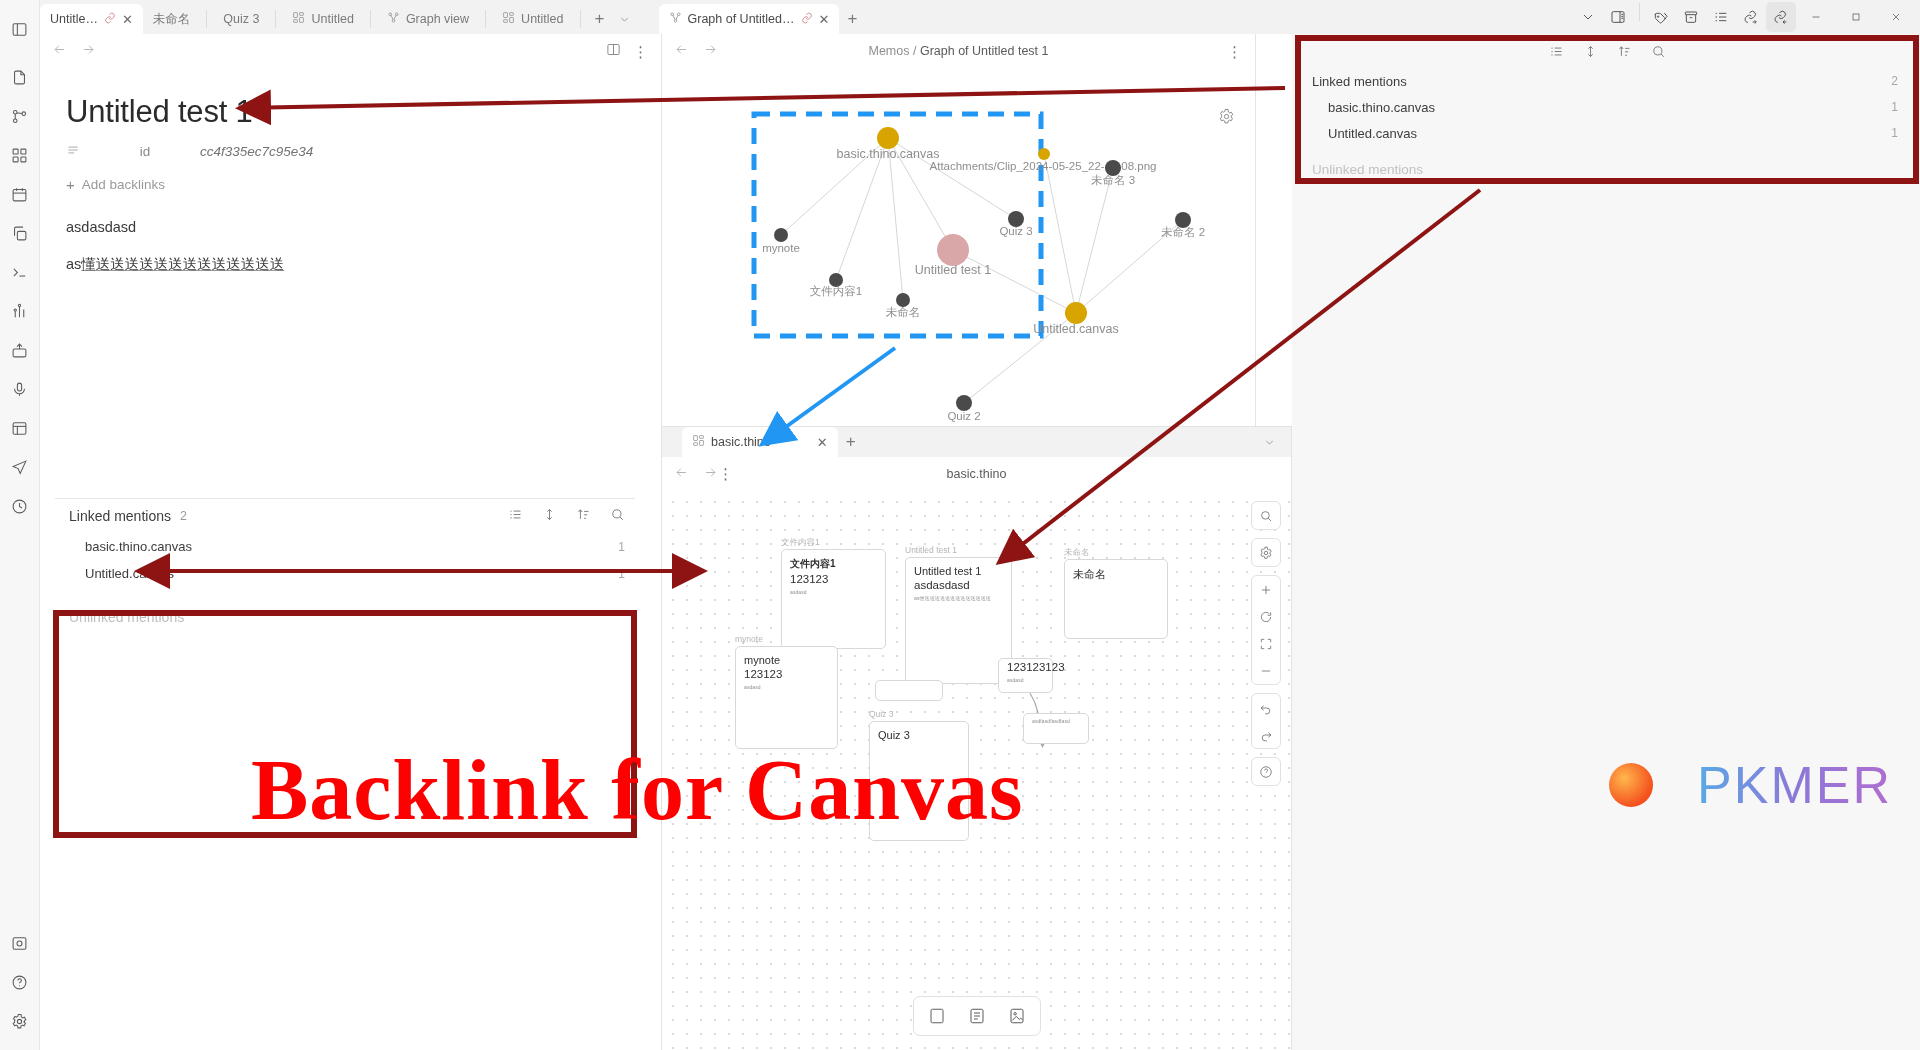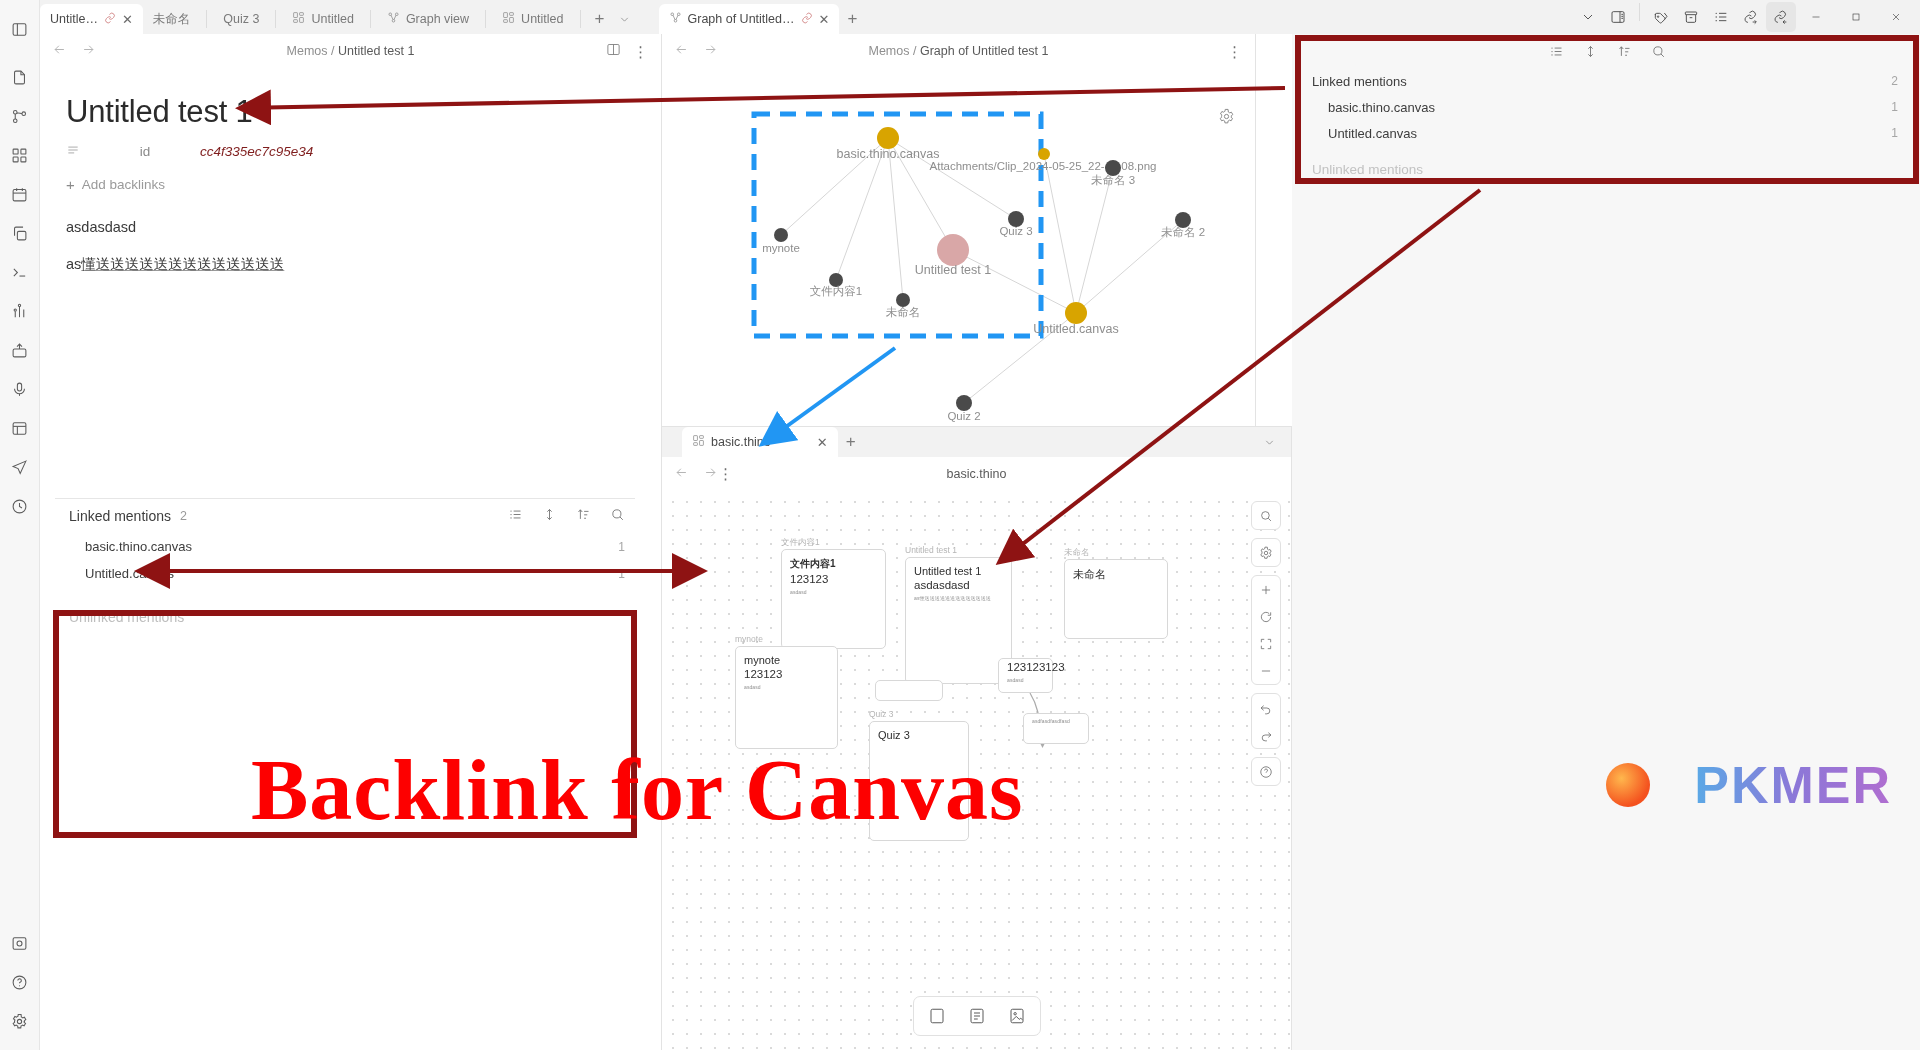--- a/index.html
+++ b/index.html
@@ -61,21 +61,21 @@
   .pane-header .right-ic { margin-left:auto; display:flex; gap:12px; align-items:center; }
   .pane-header .right-ic svg { width:15px; height:15px; stroke:#7d7d7d; fill:none; stroke-width:1.4; }
   .dots { font-size: 15px; color:#6d6d6d; letter-spacing:1px; line-height:1; }
 
   .doc { padding: 26px 26px 0 26px; }
   .doc-title { font-size: 31px; color: #2b2b2b; font-weight: 400; letter-spacing:-0.2px; }
   .props-label { margin-top: 28px; font-size: 14.5px; color: #6b6b6b; }
   .prop-row { display:flex; align-items:center; margin-top: 13px; font-size: 13.5px; }
   .prop-row .picon svg { width:14px; height:14px; stroke:#9a9a9a; fill:none; stroke-width:1.4; }
   .prop-key { color:#8a8a8a; margin-left: 10px; width: 110px; text-align: center; }
-  .prop-val { color:#7f1d1d; font-style: italic; text-align: center; }
+  .prop-val { color:#737373; font-style: italic; text-align: center; }
   .prop-val.plain { font-style: normal; }
   .addprop { margin-top: 16px; font-size: 13.5px; color:#9a9a9a; display:flex; align-items:center; gap:7px; }
   .addprop .plus { font-size: 15px; color:#8a8a8a; }
   .body-line { margin-top: 26px; font-size: 14.5px; color:#3a3a3a; }
   .body-link { margin-top: 20px; font-size: 14.5px; color:#3a3a3a; }
   .body-link .lk { text-decoration: underline; text-decoration-color:#9a9a9a; }
 
   
   .backlink-panel {
     position:absolute; left: 15px; top: 464px; width: 580px; height: 188px;
@@ -151,21 +151,21 @@
   .bigtext {
     position:absolute; left: 243px; top: 740px; width: 1200px;
     font-family: Liberation Serif, serif;
     font-size: 86px; font-weight: 700; color: #fd0000; letter-spacing: 1px;
     white-space: nowrap;
     margin-left: 8px;
   }
   .pkmer { position:absolute; right: 28px; top: 755px; display:flex; align-items:center; gap:6px; }
   .pkmer .logo { width: 44px; height: 44px; border-radius: 50%;
      background: radial-gradient(circle at 35% 35%, #ffb74d, #f4511e 70%); }
-  .pkmer .txt { font-size: 52px; font-weight: 700; letter-spacing: 2px;
+  .pkmer .txt { font-size: 52px; font-weight: 400; letter-spacing: 2px;
      background: linear-gradient(90deg,#5aa9e6,#8b78d8,#b06ed0); -webkit-background-clip: text;
      background-clip: text; color: transparent; margin-left: 38px; }
 </style>
 </head>
 <body>
 <div id="root">
 
 <div class="ribbon">
   <div class="ic" style="margin-top:14px;">
     <svg viewBox="0 0 24 24">
@@ -442,25 +442,20 @@
   <div class="pane-header">
     <div class="navbtns">
       <span><svg viewBox="0 0 24 24">
               <line x1="19" y1="12" x2="5" y2="12"></line>
               <polyline points="11,6 5,12 11,18"></polyline>
             </svg></span>
       <span><svg viewBox="0 0 24 24">
               <line x1="5" y1="12" x2="19" y2="12"></line>
               <polyline points="13,6 19,12 13,18"></polyline>
             </svg></span>
-    </div>
-    <div class="crumb">
-      <span>Memos</span>
-      <span>/</span>
-      <b>Untitled test 1</b>
     </div>
     <div class="right-ic">
       <span><svg viewBox="0 0 24 24">
               <rect x="3" y="4" width="18" height="16" rx="2"></rect>
               <line x1="12" y1="4" x2="12" y2="20"></line>
             </svg></span>
       <span class="dots">⋮</span>
     </div>
   </div>
 

